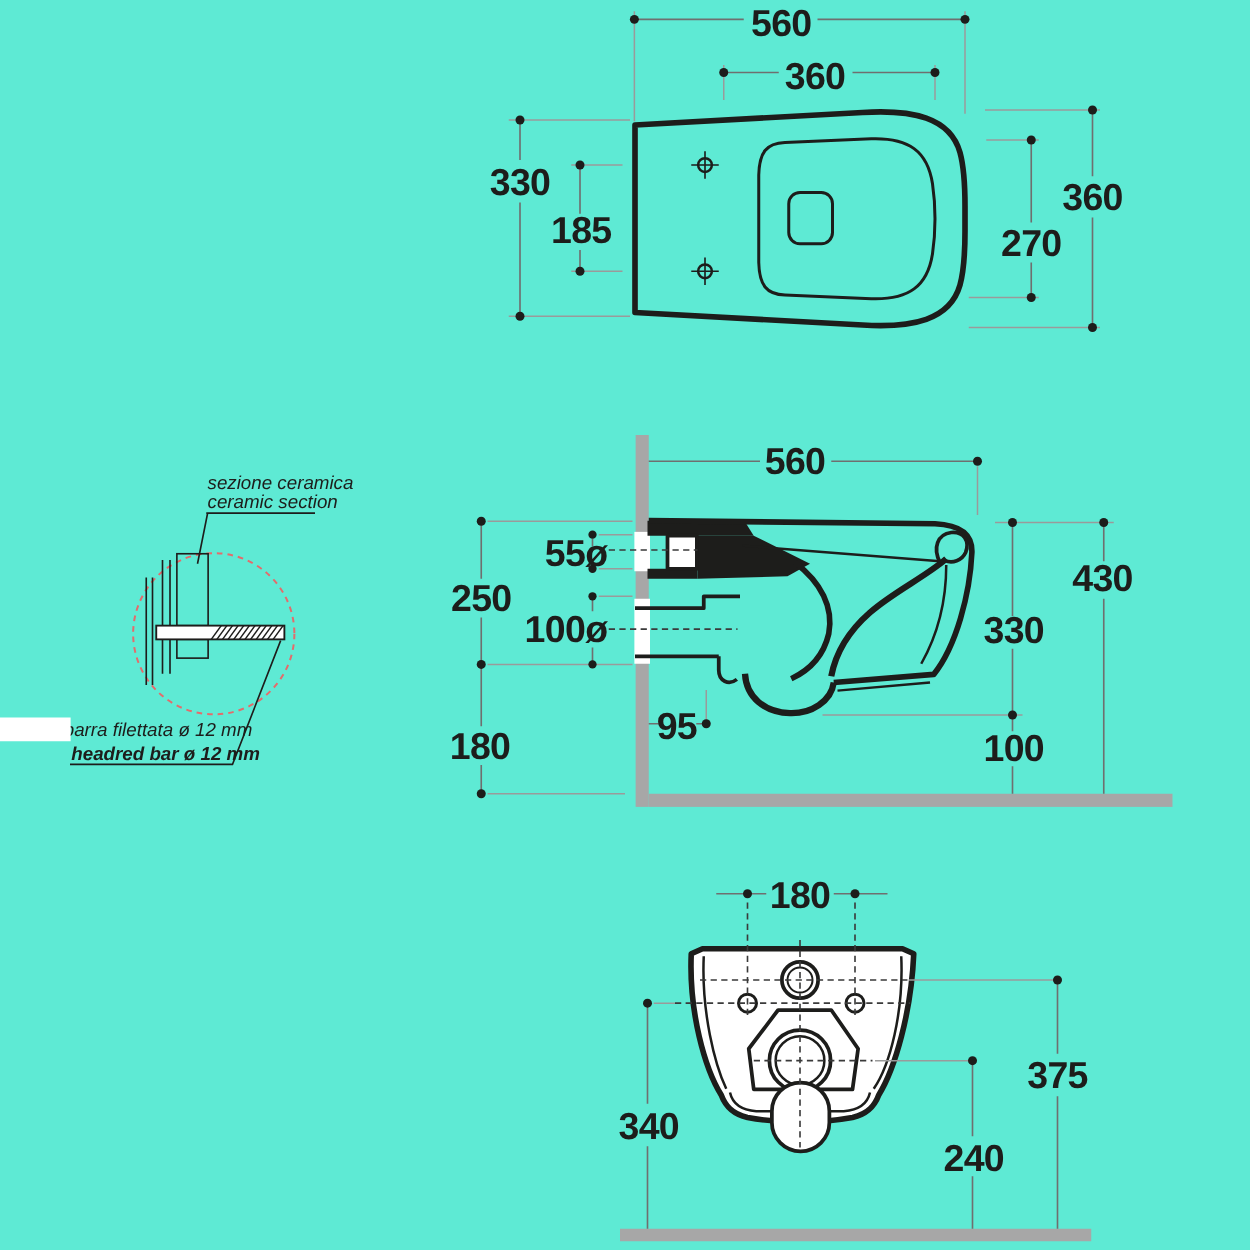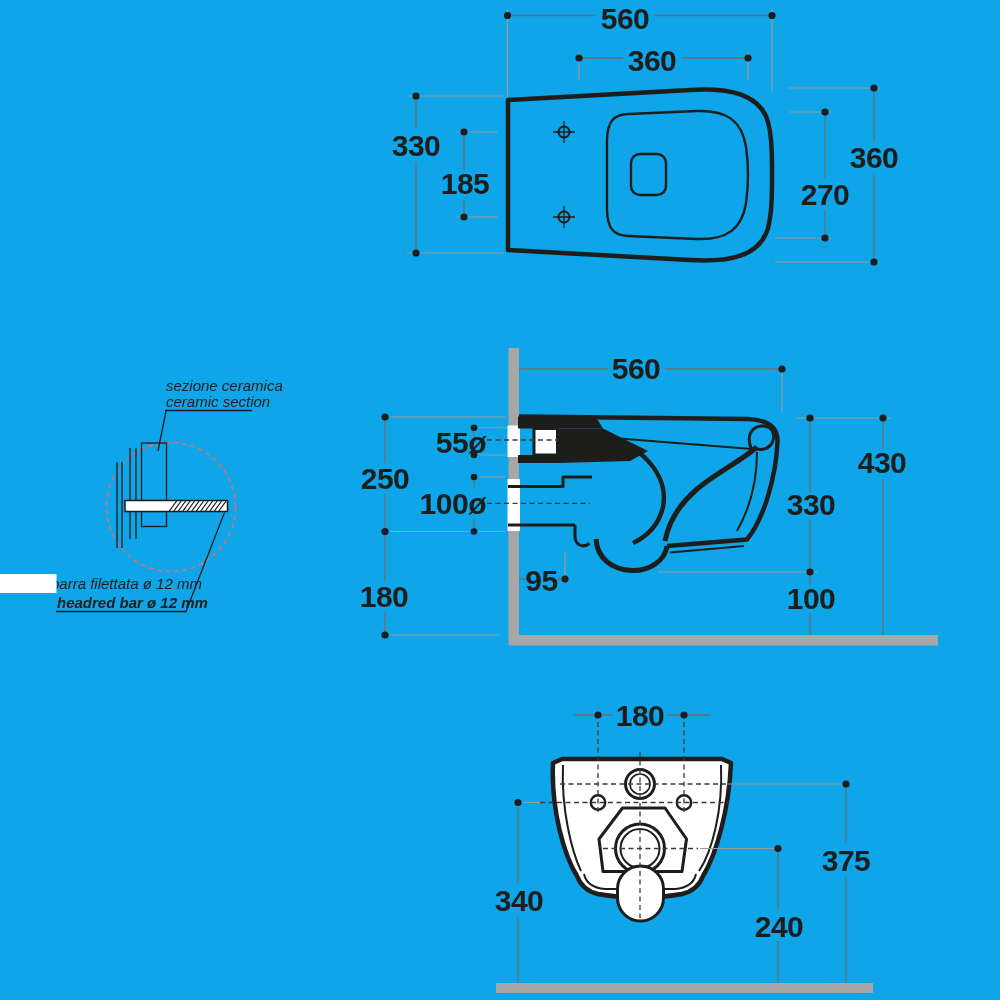--- a/index.html
+++ b/index.html
@@ -1,16 +1,16 @@
 <!DOCTYPE html>
 <html><head>
 <meta charset="utf-8">
 <style>
   html,body{margin:0;padding:0;background:#fff;}
-  .canvas{width:1000px;height:1000px;position:relative;background:#0ea5e9;overflow:hidden;}
+  .canvas{width:1000px;height:1000px;position:relative;background:#5eead4;overflow:hidden;}
   svg{display:block;}
   text{font-family:"Liberation Sans","DejaVu Sans",sans-serif;fill:#1d1d1b;}
   .num{font-size:30px;font-weight:700;letter-spacing:-0.5px;}
   .it{font-size:15px;font-style:italic;font-weight:400;}
   .itb{font-size:15px;font-style:italic;font-weight:700;}
   .ink{stroke:#1d1d1b;fill:none;stroke-linejoin:round;}
   .w2{stroke-width:2;}
   .w25{stroke-width:2.4;}
   .w3{stroke-width:3;}
   .w45{stroke-width:4.5;}

